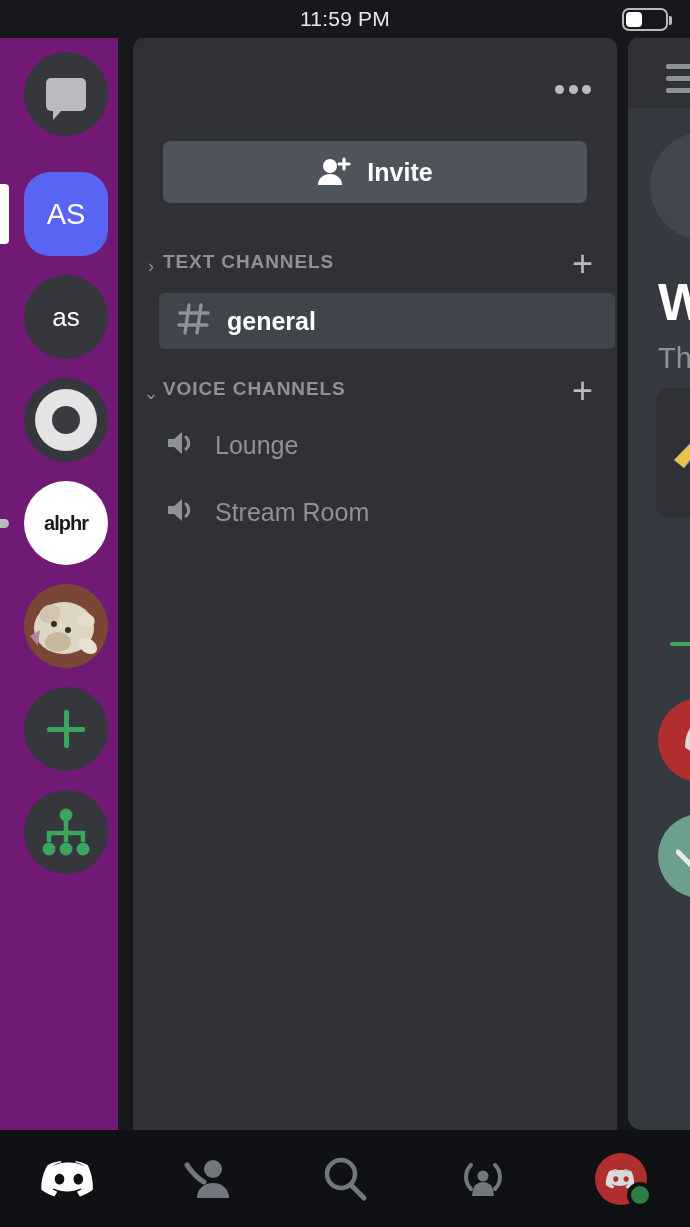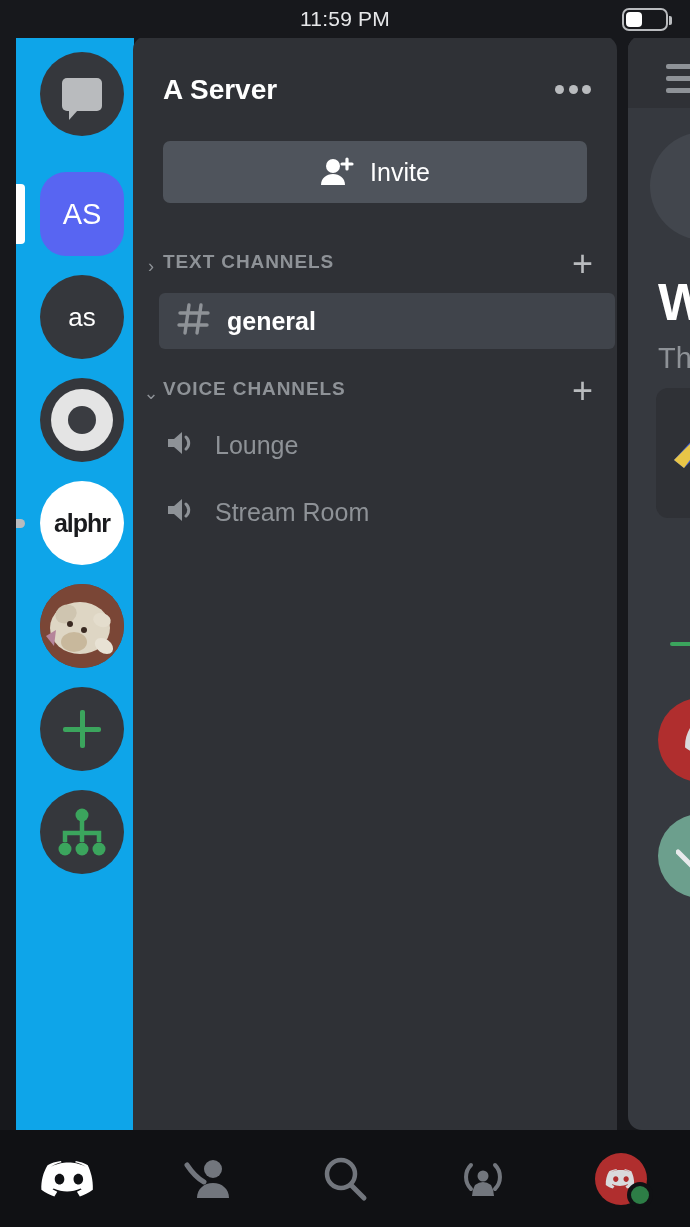--- a/index.html
+++ b/index.html
@@ -83,22 +83,22 @@
   }
   .av-red { top:662px; background:#b02e2e; }
   .av-teal { top:778px; background:#6c9f8d; }
   .av-red .dlogo { position:absolute; left:26px; top:24px; width:46px; height:34px; }
   .av-teal .chk {
     position:absolute; left:18px; top:30px; width:56px; height:26px;
   }
 
   
   .rail {
-    position:absolute; left:16px; top:36px; width:118px; height:1094px;
-    background:#0ea5e9; z-index:10;
+    position:absolute; left:0; top:36px; width:118px; height:1094px;
+    background:#701a75; z-index:10;
   }
   .server-slot {
     position:absolute; left:24px; width:84px; height:84px;
   }
   .server-pill {
     position:absolute; left:-24px; background:#fff; border-radius:0 4px 4px 0;
   }
   .pill-active { width:9px; height:60px; top:12px; }
   .pill-dot { width:9px; height:9px; top:38px; background:#b9bbbe; border-radius:0 5px 5px 0; }
   .s-circle {
@@ -109,21 +109,21 @@
   }
   .s-squircle {
     width:84px; height:84px; border-radius:26px;
     background:#5865f2; display:flex; align-items:center;
     justify-content:center; color:#fff; font-size:29px;
   }
   .s-white {
     width:84px; height:84px; border-radius:50%;
     background:#fff; display:flex; align-items:center;
     justify-content:center; color:#1a1b1e;
-    font-size:25px; font-weight:bold; letter-spacing:-1px;
+    font-size:20px; font-weight:bold; letter-spacing:-1px;
   }
   .dm-bubble { width:40px; height:33px; background:#b9bbbe; border-radius:5px; position:relative; }
   .dm-bubble:after {
     content:""; position:absolute; left:7px; bottom:-9px;
     border-left:9px solid #b9bbbe; border-bottom:10px solid transparent;
   }
   .donut {
     width:62px; height:62px; border-radius:50%;
     background:#e4e4e4; display:flex; align-items:center; justify-content:center;
   }
@@ -147,21 +147,21 @@
     position:absolute; right:26px; top:48px;
     width:36px; height:10px; display:flex;
     justify-content:space-between; align-items:center;
   }
   .panel-dots i { width:9px; height:9px; border-radius:50%; background:#b9bbbe; display:block; }
 
   .invite-btn {
     position:absolute; left:30px; top:105px;
     width:424px; height:62px; background:#4f545c;
     border-radius:7px; display:flex; align-items:center;
-    justify-content:center; gap:16px;
+    justify-content:center; gap:16px;font-weight:bold;
   }
   .invite-label { color:#fff; font-size:25px; }
 
   .cat-row {
     position:absolute; left:0; width:484px; height:40px;
   }
   .cat-chevron {
     position:absolute; left:8px; top:10px; width:20px; height:20px;
     color:#8e9297; font-size:18px; line-height:20px; text-align:center;
   }
@@ -305,21 +305,20 @@
           <circle cx="9" cy="41" r="6.5" fill="#3ba55d"></circle>
           <circle cx="26" cy="41" r="6.5" fill="#3ba55d"></circle>
           <circle cx="43" cy="41" r="6.5" fill="#3ba55d"></circle>
           <path d="M26 13 v10 M9 34 v-9 h34 v9 M26 25 v9" stroke="#3ba55d" stroke-width="4.5" fill="none"></path>
         </svg>
       </div>
     </div>
   </div>
 
   <div class="panel">
-    <div class="panel-title">A Server</div>
     <div class="panel-dots">
       <i></i>
         <i></i>
         <i></i>
     </div>
 
     <div class="invite-btn">
       <svg width="34" height="30" viewBox="0 0 34 30">
         <circle cx="13" cy="9" r="7" fill="#fff"></circle>
         <path d="M1 28c0-7 5.5-11 12-11s12 4 12 11z" fill="#fff"></path>

